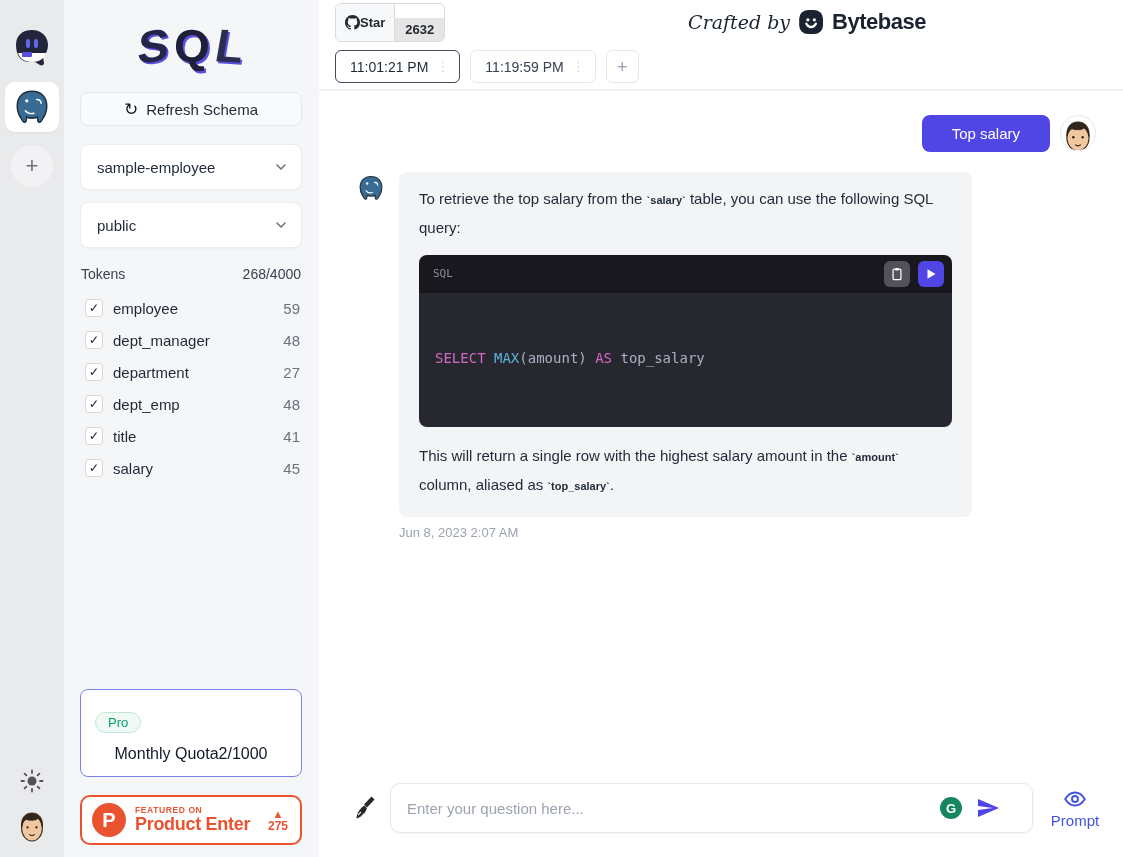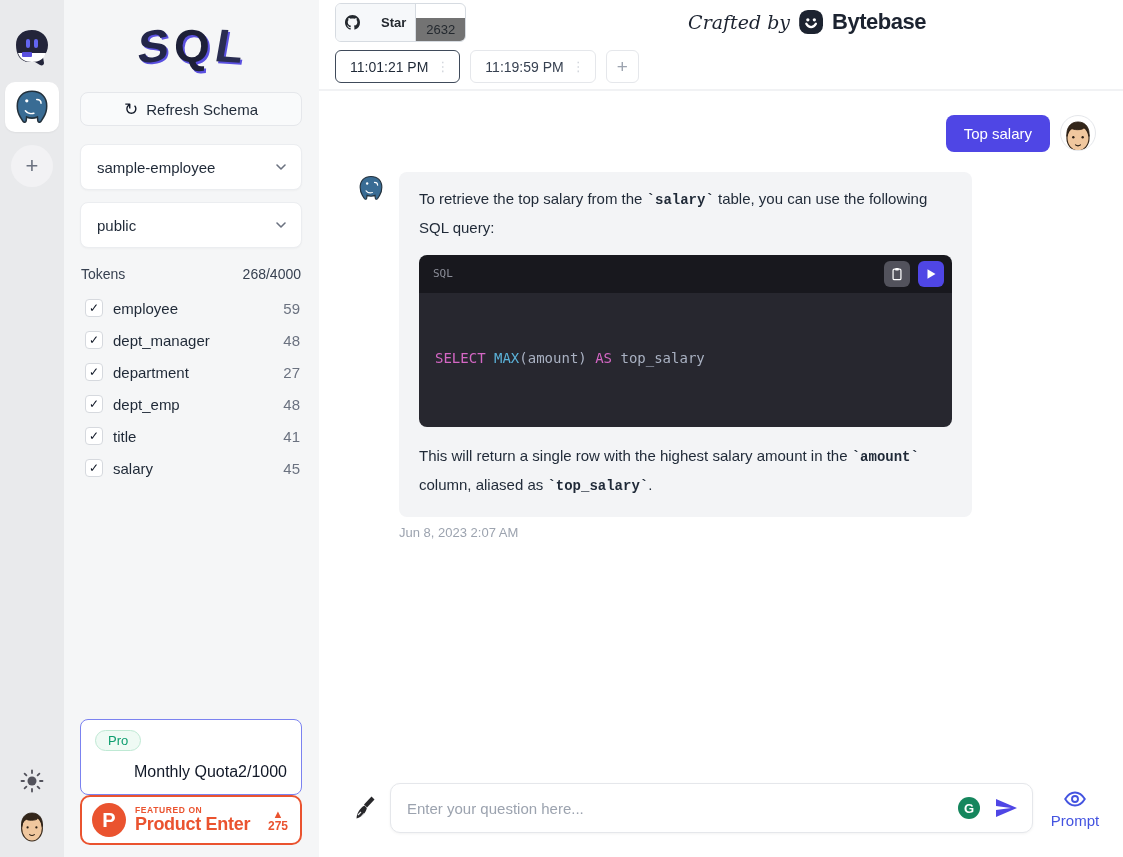--- a/index.html
+++ b/index.html
@@ -26,73 +26,73 @@
   .btn-refresh .ricon { font-size:17px; color:#111827; line-height:1; }
   .select { height:46px; background:#fff; border:1px solid #ebedf0; border-radius:8px; display:flex; align-items:center; justify-content:space-between; padding:0 14px 0 16px; font-size:15px; color:#1f2937; margin-bottom:12px; cursor:pointer; box-shadow:0 1px 2px rgba(0,0,0,.03); }
   .select:nth-of-type(2) { margin-bottom:14px; }
   .chev { width:12px; height:12px; }
   .tokens-row { display:flex; justify-content:space-between; font-size:14px; color:#374151; padding:6px 1px 10px; }
   .tbl-row { height:32px; display:flex; align-items:center; gap:10px; padding:0 2px 0 5px; }
   .cbx { width:18px; height:18px; background:#fff; border:1px solid #d6d9de; border-radius:4px; display:flex; align-items:center; justify-content:center; font-size:12px; color:#111827; cursor:pointer; flex-shrink:0; }
   .tbl-name { flex:1; font-size:15px; color:#1f2937; }
   .tbl-count { font-size:15px; color:#6b7280; }
   .side-spacer { flex:1; }
-  .quota-card { border:1px solid #7b82f0; border-radius:8px; background:#fff; padding:10px 14px 13px; }
+  .quota-card { border:1px solid #7b82f0; border-radius:8px; background:#fff; padding:22px 14px 13px; margin-bottom:18px; }
   .pro-pill { display:inline-block; font-size:13px; color:#0c9d6e; background:#effaf4; border:1px solid #bfe9d4; border-radius:999px; padding:2px 12px; }
-  .quota-row { display:flex; justify-content:flex-end; align-items:center; margin-top:12px; font-size:16px; color:#111827; }
+  .quota-row { display:flex; justify-content:center; align-items:center; margin-top:12px; font-size:16px; color:#111827; }
   .quota-val { font-weight:500; }
   .ph-card { border:2px solid #ea532f; border-radius:10px; background:#fff; height:50px; display:flex; align-items:center; padding:0 12px 0 10px; gap:9px; margin-bottom:12px; cursor:pointer; }
   .ph-logo { width:34px; height:34px; border-radius:50%; background:#ea532f; color:#fff; font-weight:bold; font-size:20px; display:flex; align-items:center; justify-content:center; flex-shrink:0; }
   .ph-texts { flex:1; line-height:1.05; }
   .ph-feat { font-size:8.5px; font-weight:bold; letter-spacing:.6px; color:#ea532f; }
   .ph-name { font-size:18px; font-weight:800; color:#ea532f; letter-spacing:-.3px; }
   .ph-vote { text-align:center; color:#ea532f; line-height:1; }
   .ph-up { font-size:11px; }
   .ph-count { font-size:12px; font-weight:bold; }
 
   
   .main { flex:1; display:flex; flex-direction:column; background:#fff; min-width:0; }
   .topbar { height:44px; display:flex; align-items:center; padding:0 16px; position:relative; flex-shrink:0; }
   .star-badge { display:flex; border:1px solid #d6dbe1; border-radius:6px; overflow:hidden; font-size:13px; cursor:pointer; }
-  .star-left { display:flex; align-items:center; gap:21px; background:#f6f8fa; padding:4px 9px; font-weight:600; color:#24292f; border-right:1px solid #d6dbe1; }
-  .star-right { background:#737373; padding:4px 10px; font-weight:400; color:#24292f;margin-top:14px; }
+  .star-left { display:flex; align-items:center; gap:0; background:#f6f8fa; padding:4px 9px; font-weight:600; color:#24292f; border-right:1px solid #d6dbe1; }
+  .star-right { background:#e5e5e5; padding:4px 10px; font-weight:700; color:#24292f;margin-top:14px; }
   .crafted { position:absolute; left:50%; top:50%; transform:translate(-50%,-50%); display:flex; align-items:center; gap:8px; margin-left:86px; }
   .crafted-txt { font-family:"DejaVu Serif",serif; font-style:italic; font-size:19px; color:#1c2330; }
   .bb-name { font-size:22px; font-weight:800; color:#1c2330; letter-spacing:-.5px; }
   .tabbar { height:45px; display:flex; align-items:center; gap:10px; padding:0 16px; flex-shrink:0; }
   .tab { height:33px; border-radius:6px; display:flex; align-items:center; gap:8px; padding:0 10px 0 14px; font-size:14px; color:#1f2937; background:#fff; cursor:pointer; }
   .tab.active { border:1px solid #3f4a5a; }
   .tab.inactive { border:1px solid #e5e7eb; color:#374151; }
   .tab .kebab { color:#d1d5db; font-size:13px; }
   .tab-plus { width:33px; height:33px; border:1px solid #e5e7eb; border-radius:6px; display:flex; align-items:center; justify-content:center; color:#9ca3af; font-size:19px; cursor:pointer; }
   .tab-divider { height:2px; background:#f1f2f4; flex-shrink:0; }
 
   .chat { flex:1; padding:24px 27px 0 38px; overflow:hidden; }
   .row-user { display:flex; justify-content:flex-end; align-items:flex-start; gap:10px; margin-bottom:20px; }
-  .bubble-user { background:#4f46e5; color:#fff; font-size:15px; padding:10px 18px; border-radius:8px; line-height:17px; }
+  .bubble-user { background:#4f46e5; color:#fff; font-size:15px; padding:10px 30px; border-radius:8px; line-height:17px; }
   .avatar-user { width:36px; height:36px; border-radius:50%; border:1px solid #e5e7eb; background:#fff; overflow:hidden; flex-shrink:0; }
   .row-asst { display:flex; align-items:flex-start; gap:14px; }
   .avatar-asst { width:28px; height:28px; flex-shrink:0; margin-top:2px; }
   .bubble-asst { background:#f3f4f6; border-radius:8px; padding:13px 20px 17px; width:573px; font-size:15px; color:#1f2937; line-height:28px; }
-  .mdcode { font-family:Liberation Mono, monospace; font-weight:bold; font-size:14px; }
+  .mdcode { font-family:Liberation Sans, sans-serif; font-weight:bold; font-size:11px; }
 
   .codeblock { border-radius:8px; overflow:hidden; margin:13px 0 15px; }
   .code-head { background:#18181e; height:38px; display:flex; align-items:center; padding:0 8px 0 14px; }
   .code-lang { font-family:"DejaVu Sans Mono",monospace; font-size:11px; color:#8b8d98; flex:1; }
   .code-btn { width:26px; height:26px; border-radius:6px; display:flex; align-items:center; justify-content:center; cursor:pointer; margin-left:8px; }
   .btn-copy { background:#52525c; }
   .btn-run { background:#4f46e5; }
   .code-body { background:#27272f; padding:13px 16px 16px; font-family:"DejaVu Sans Mono",monospace; font-size:14px; line-height:21px; color:#a9b1c2; white-space:pre; }
   .tok-kw { color:#d567c5; }
   .tok-fn { color:#5bb2d9; }
   .msg-date { font-size:13px; color:#9ca3af; margin:8px 0 0 2px; }
 
   .composer { height:84px; display:flex; align-items:center; gap:14px; padding:0 20px 14px 33px; flex-shrink:0; }
   .broom { width:24px; height:26px; cursor:pointer; flex-shrink:0; }
-  .ask-box { flex:1; height:50px; border:1px solid #e5e7eb; border-radius:10px; background:#fff; box-shadow:0 1px 3px rgba(0,0,0,.05); display:flex; align-items:center; padding:0 14px 0 16px; gap:14px; }
+  .ask-box { flex:1; height:50px; border:1px solid #e5e7eb; border-radius:10px; background:#fff; box-shadow:0 1px 3px rgba(0,0,0,.05); display:flex; align-items:center; padding:0 32px 0 16px; gap:14px; }
   .ask-input { flex:1; border:none; outline:none; font-size:15px; color:#1f2937; font-family:"Liberation Sans",sans-serif; background:transparent; }
   .ask-input::placeholder { color:#9ca3af; }
   .gram { width:22px; height:22px; border-radius:50%; background:#15865d; color:#fff; font-size:13px; font-weight:bold; display:flex; align-items:center; justify-content:center; cursor:pointer; flex-shrink:0; }
   .send { width:24px; height:24px; cursor:pointer; flex-shrink:0; }
   .prompt-btn { width:56px; display:flex; flex-direction:column; align-items:center; gap:1px; cursor:pointer; color:#4353e0; }
   .prompt-lbl { font-size:15px; }
 </style>
 </head>
 <body>
 

